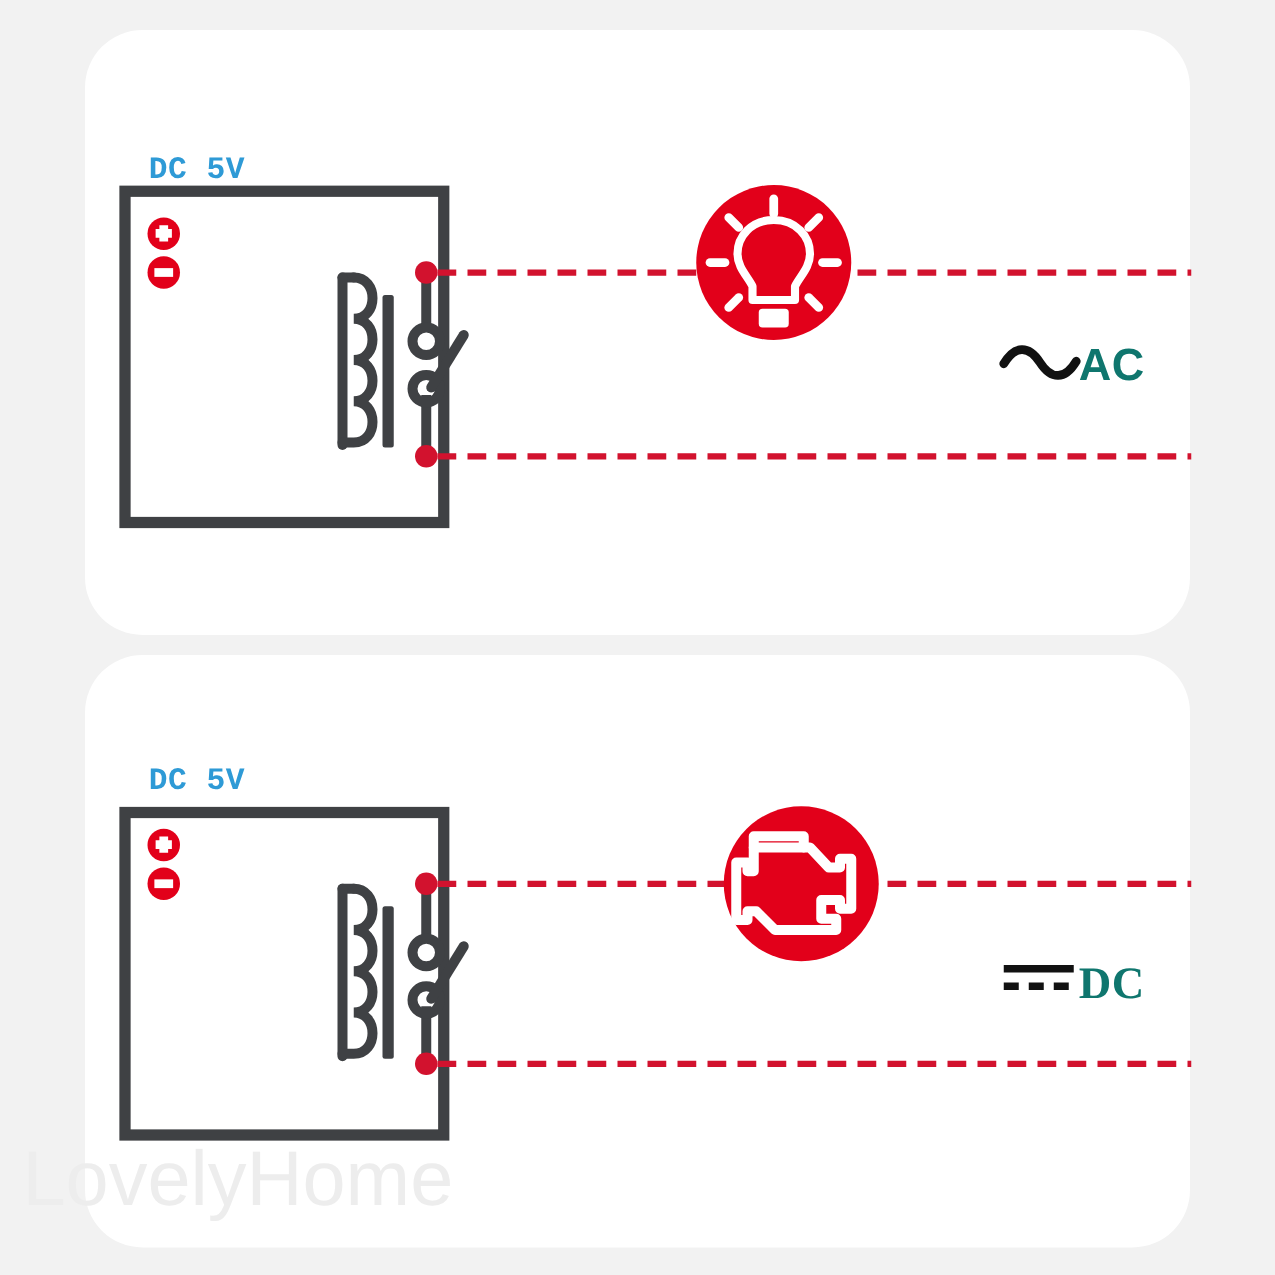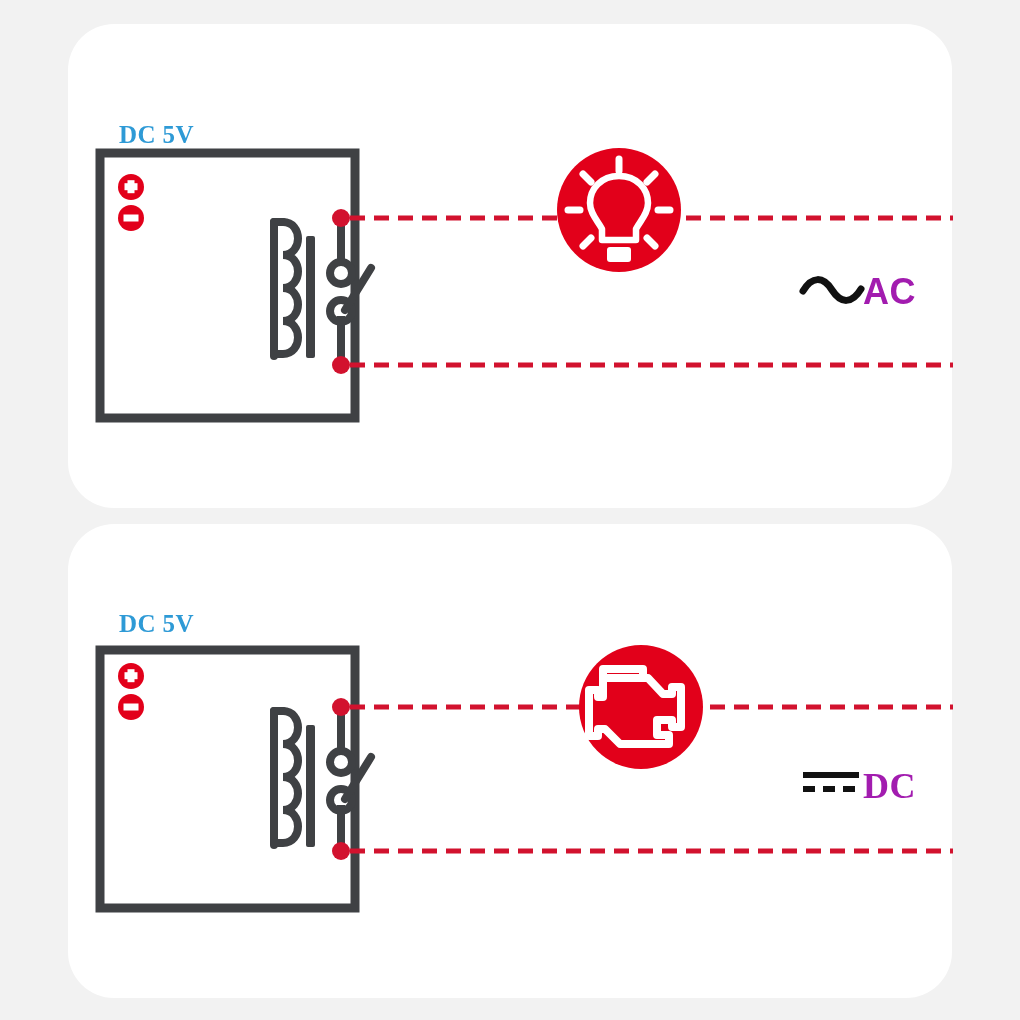--- a/index.html
+++ b/index.html
@@ -35,29 +35,29 @@
     height: 1020px;
     pointer-events: none;
   }
 
   .label-dc5v {
     position: absolute;
     color: #2e9ad6;
     font-size: 25px;
     font-weight: bold;
     letter-spacing: 0.4px;
-    font-family: Liberation Serif, serif;
+    font-family: Liberation Mono, monospace;
     text-align: center;
   }
   #label-dc5v-ac { left: 119px; top: 121px; }
   #label-dc5v-dc { left: 119px; top: 610px; }
 
   .supply-label {
     position: absolute;
-    color: #a21caf;
+    color: #0f766e;
     font-size: 36px;
     font-weight: bold;
     font-family: "Liberation Sans", sans-serif;
     letter-spacing: 0.5px;
   }
   #label-ac-text { left: 863px; top: 271px; }
   #label-dc-text { left: 863px; top: 765px; font-family: Liberation Serif, serif; }
 
   .watermark {
     position: absolute;
@@ -227,14 +227,15 @@
       </g>
     </g>
 
     <g>
       <path d="M803,775 L859,775" stroke="#111111" stroke-width="6" stroke-linecap="butt" fill="none"></path>
       <path d="M803,789 L859,789" stroke="#111111" stroke-width="6" stroke-dasharray="12 8" stroke-linecap="butt" fill="none"></path>
     </g>
 
   </svg>
 
+  <div class="watermark">LovelyHome</div>
 
 </div>
 
 </body></html>

